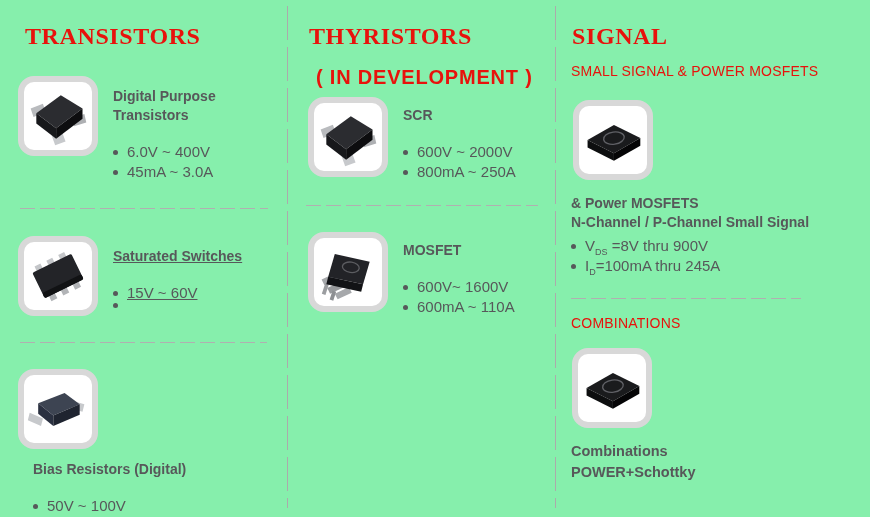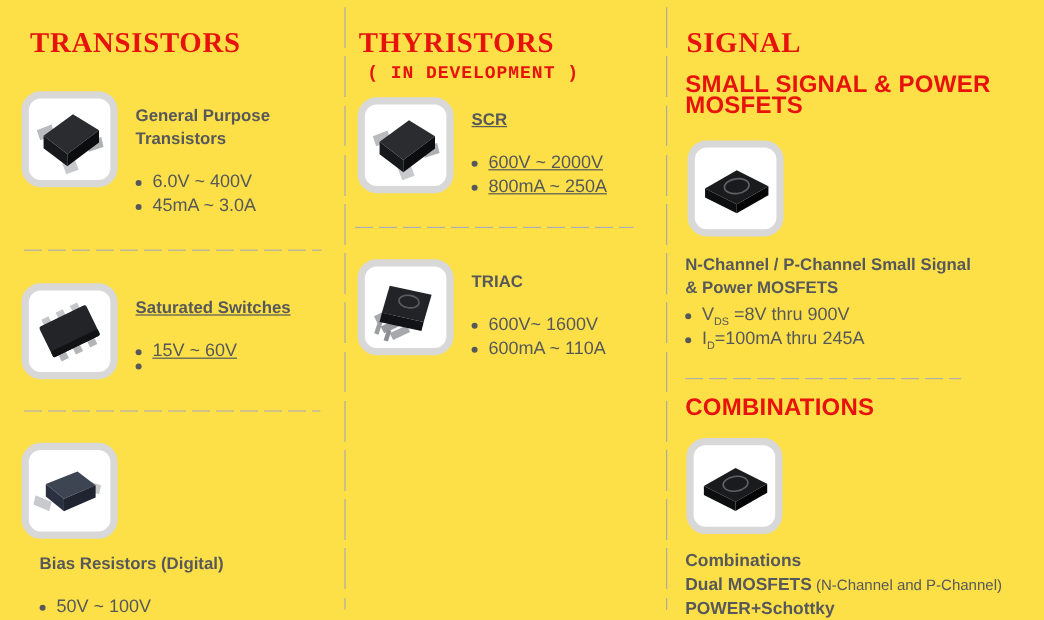--- a/index.html
+++ b/index.html
@@ -1,38 +1,38 @@
 <!DOCTYPE html>
 <html><head>
 <meta charset="utf-8">
 <style>
   html,body{margin:0;padding:0;background:#ffffff;}
   .canvas{
-    position:relative;width:870px;height:517px;background:#fde047;overflow:hidden;
+    position:relative;width:870px;height:517px;background:#86efac;overflow:hidden;
     font-family:"Liberation Sans",sans-serif;color:#57585a;
     --red:#e8120c;--gray:#57585a;
   }
   
   .vdash{position:absolute;top:6px;width:1px;height:502px;
     background:repeating-linear-gradient(180deg,#ababab 0 34px,transparent 34px 41px);}
   .vdash.v1{left:287px;}
   .vdash.v2{left:555px;}
 
   .col{position:absolute;top:0;}
   .col1{left:18px;width:266px;}
-  .col2{left:296px;width:242px;}
+  .col2{left:306px;width:242px;}
   .col3{left:570px;width:292px;}
 
   h1.cat{font-family:"Liberation Serif",serif;font-weight:bold;color:var(--red);
     font-size:24px;line-height:28px;letter-spacing:.6px;margin:22px 0 0 0;}
   .col1 h1.cat{margin-left:7px;}
   .col2 h1.cat{margin-left:3px;}
   .col3 h1.cat{margin-left:2px;}
-  .sub-dev{font-family:Liberation Mono, monospace;font-weight:bold;color:var(--red);
-    font-size:15px;line-height:19px;letter-spacing:.8px;margin:2px 0 0 10px;}
+  .sub-dev{font-family:Liberation Sans, sans-serif;font-weight:bold;color:var(--red);
+    font-size:20px;line-height:19px;letter-spacing:.8px;margin:18px 0 0 10px;}
 
   .row{display:flex;align-items:flex-start;}
   .pkg-box{flex:0 0 auto;width:68px;height:68px;border:6px solid #d8d8d8;border-radius:16px;
     background:#fff;display:flex;align-items:center;justify-content:center;}
   .pkg-box svg{width:66px;height:66px;display:block;}
   .itext{margin-left:15px;padding-top:11px;}
   .col2 .itext{padding-top:9px;}
   .ititle{font-weight:bold;font-size:14px;line-height:19px;color:var(--gray);white-space:nowrap;}
   .bullets{margin-top:17px;}
   .bullet{display:flex;align-items:center;font-size:15px;line-height:20px;white-space:nowrap;}
@@ -41,26 +41,26 @@
   .hdash{height:1px;background:repeating-linear-gradient(90deg,#b0b0b0 0 15px,transparent 15px 20px);}
 
   
   .col1 .row-a{margin-top:26px;}
   .col1 .div-a{margin-top:26px;width:248px;margin-left:2px;}
   .col1 .row-b{margin-top:27px;text-decoration:underline;}
   .col1 .div-b{margin-top:26px;width:247px;margin-left:2px;}
   .col1 .row-c{margin-top:26px;flex-direction:column;}
 
   
-  .col2 .row-scr{margin-top:10px;margin-left:2px;text-decoration:underline;}
+  .col2 .row-scr{margin-top:10px;margin-left:2px;}
   .col2 .div-scr{margin-top:23px;width:232px;}
   .col2 .row-triac{margin-top:26px;margin-left:2px;}
 
   
-  .redhead{color:var(--red);font-weight:bold;font-size:20px;line-height:17px;letter-spacing:.2px;}
+  .redhead{color:var(--red);font-weight:normal;font-size:14px;line-height:17px;letter-spacing:.2px;}
   .col3 .ss-head{margin:13px 0 0 1px;}
   .col3 .pkg-a{margin:20px 0 0 3px;}
   .col3 .mtitle{margin-top:14px;margin-left:1px;}
   .col3 .mtitle .ititle{font-size:14px;}
   .col3 .mbullets{margin-top:4px;margin-left:1px;}
   .col3 .div-m{margin-top:22px;width:230px;margin-left:1px;}
   .col3 .comb-head{margin-top:16px;margin-left:1px;}
   .col3 .pkg-b{margin:16px 0 0 2px;}
   .col3 .clines{margin-top:13px;margin-left:1px;}
   .cline{font-size:14.5px;line-height:20px;white-space:nowrap;}
@@ -83,21 +83,21 @@
         <svg viewBox="0 0 70 70">
           <polygon points="6,27 19,22 22,31 9,36" fill="#b9bbbe"></polygon>
           <polygon points="28,55 39,51 43,62 32,66" fill="#c7c9cc"></polygon>
           <polygon points="50,37 63,33 65,42 52,46" fill="#aeb0b3"></polygon>
           <polygon points="12,32 38,13 61,27 33,48" fill="#2b2c30"></polygon>
           <polygon points="12,32 33,48 33,59 12,43" fill="#17181b"></polygon>
           <polygon points="33,48 61,27 61,38 33,59" fill="#0d0d0f"></polygon>
         </svg>
       </div>
       <div class="itext">
-        <div class="ititle">General Purpose</div>
+        <div class="ititle">Digital Purpose</div>
         <div class="ititle">Transistors</div>
         <div class="bullets">
           <div class="bullet">
               <span class="dot"></span>
               <span>6.0V ~ 400V</span>
             </div>
           <div class="bullet">
               <span class="dot"></span>
               <span>45mA ~ 3.0A</span>
             </div>
@@ -203,21 +203,21 @@
           <polygon points="13,52 30,44 33,50 16,58" fill="#97999c"></polygon>
           <polygon points="21,58 36,51 39,57 24,64" fill="#a6a8ab"></polygon>
           <rect x="9" y="47" width="4" height="12" fill="#9b9da0" transform="rotate(18 11 53)"></rect>
           <rect x="17" y="55" width="4" height="10" fill="#8d8f92" transform="rotate(18 19 60)"></rect>
           <polygon points="21,16 58,24 51,48 14,40" fill="#222327"></polygon>
           <polygon points="14,40 51,48 49,56 12,48" fill="#121316"></polygon>
           <ellipse cx="38" cy="30" rx="9" ry="5.5" fill="none" stroke="#5c5d61" stroke-width="1.4" transform="rotate(8 38 30)"></ellipse>
         </svg>
       </div>
       <div class="itext">
-        <div class="ititle">TRIAC</div>
+        <div class="ititle">MOSFET</div>
         <div class="bullets">
           <div class="bullet">
               <span class="dot"></span>
               <span>600V~ 1600V</span>
             </div>
           <div class="bullet">
               <span class="dot"></span>
               <span>600mA ~ 110A</span>
             </div>
         </div>
@@ -232,22 +232,22 @@
     <div class="pkg-box pkg-a">
       <svg viewBox="0 0 70 70">
         <polygon points="8,35 36,19 64,33 36,49" fill="#1a1b1d"></polygon>
         <polygon points="8,35 36,49 36,57 8,43" fill="#0d0e0f"></polygon>
         <polygon points="36,49 64,33 64,41 36,57" fill="#050506"></polygon>
         <ellipse cx="36" cy="33" rx="11" ry="6.5" fill="none" stroke="#606166" stroke-width="1.4" transform="rotate(-8 36 33)"></ellipse>
       </svg>
     </div>
 
     <div class="mtitle">
+      <div class="ititle">&amp; Power MOSFETS</div>
       <div class="ititle">N-Channel / P-Channel Small Signal</div>
-      <div class="ititle">&amp; Power MOSFETS</div>
     </div>
     <div class="mbullets">
       <div class="bullet">
           <span class="dot"></span>
           <span><span>V</span><sub>DS</sub><span> =8V thru 900V</span></span>
         </div>
       <div class="bullet">
           <span class="dot"></span>
           <span><span>I</span><sub>D</sub><span>=100mA thru 245A</span></span>
         </div>
@@ -261,18 +261,17 @@
       <svg viewBox="0 0 70 70">
         <polygon points="8,35 36,19 64,33 36,49" fill="#1a1b1d"></polygon>
         <polygon points="8,35 36,49 36,57 8,43" fill="#0d0e0f"></polygon>
         <polygon points="36,49 64,33 64,41 36,57" fill="#050506"></polygon>
         <ellipse cx="36" cy="33" rx="11" ry="6.5" fill="none" stroke="#606166" stroke-width="1.4" transform="rotate(-8 36 33)"></ellipse>
       </svg>
     </div>
 
     <div class="clines">
       <div class="cline"><span class="b">Combinations</span><span class="r"></span></div>
-      <div class="cline"><span class="b">Dual MOSFETS</span><span class="r"> (N-Channel and P-Channel)</span></div>
       <div class="cline"><span class="b">POWER+Schottky</span><span class="r"></span></div>
     </div>
   </section>
 
 </div>
 
 </body></html>

